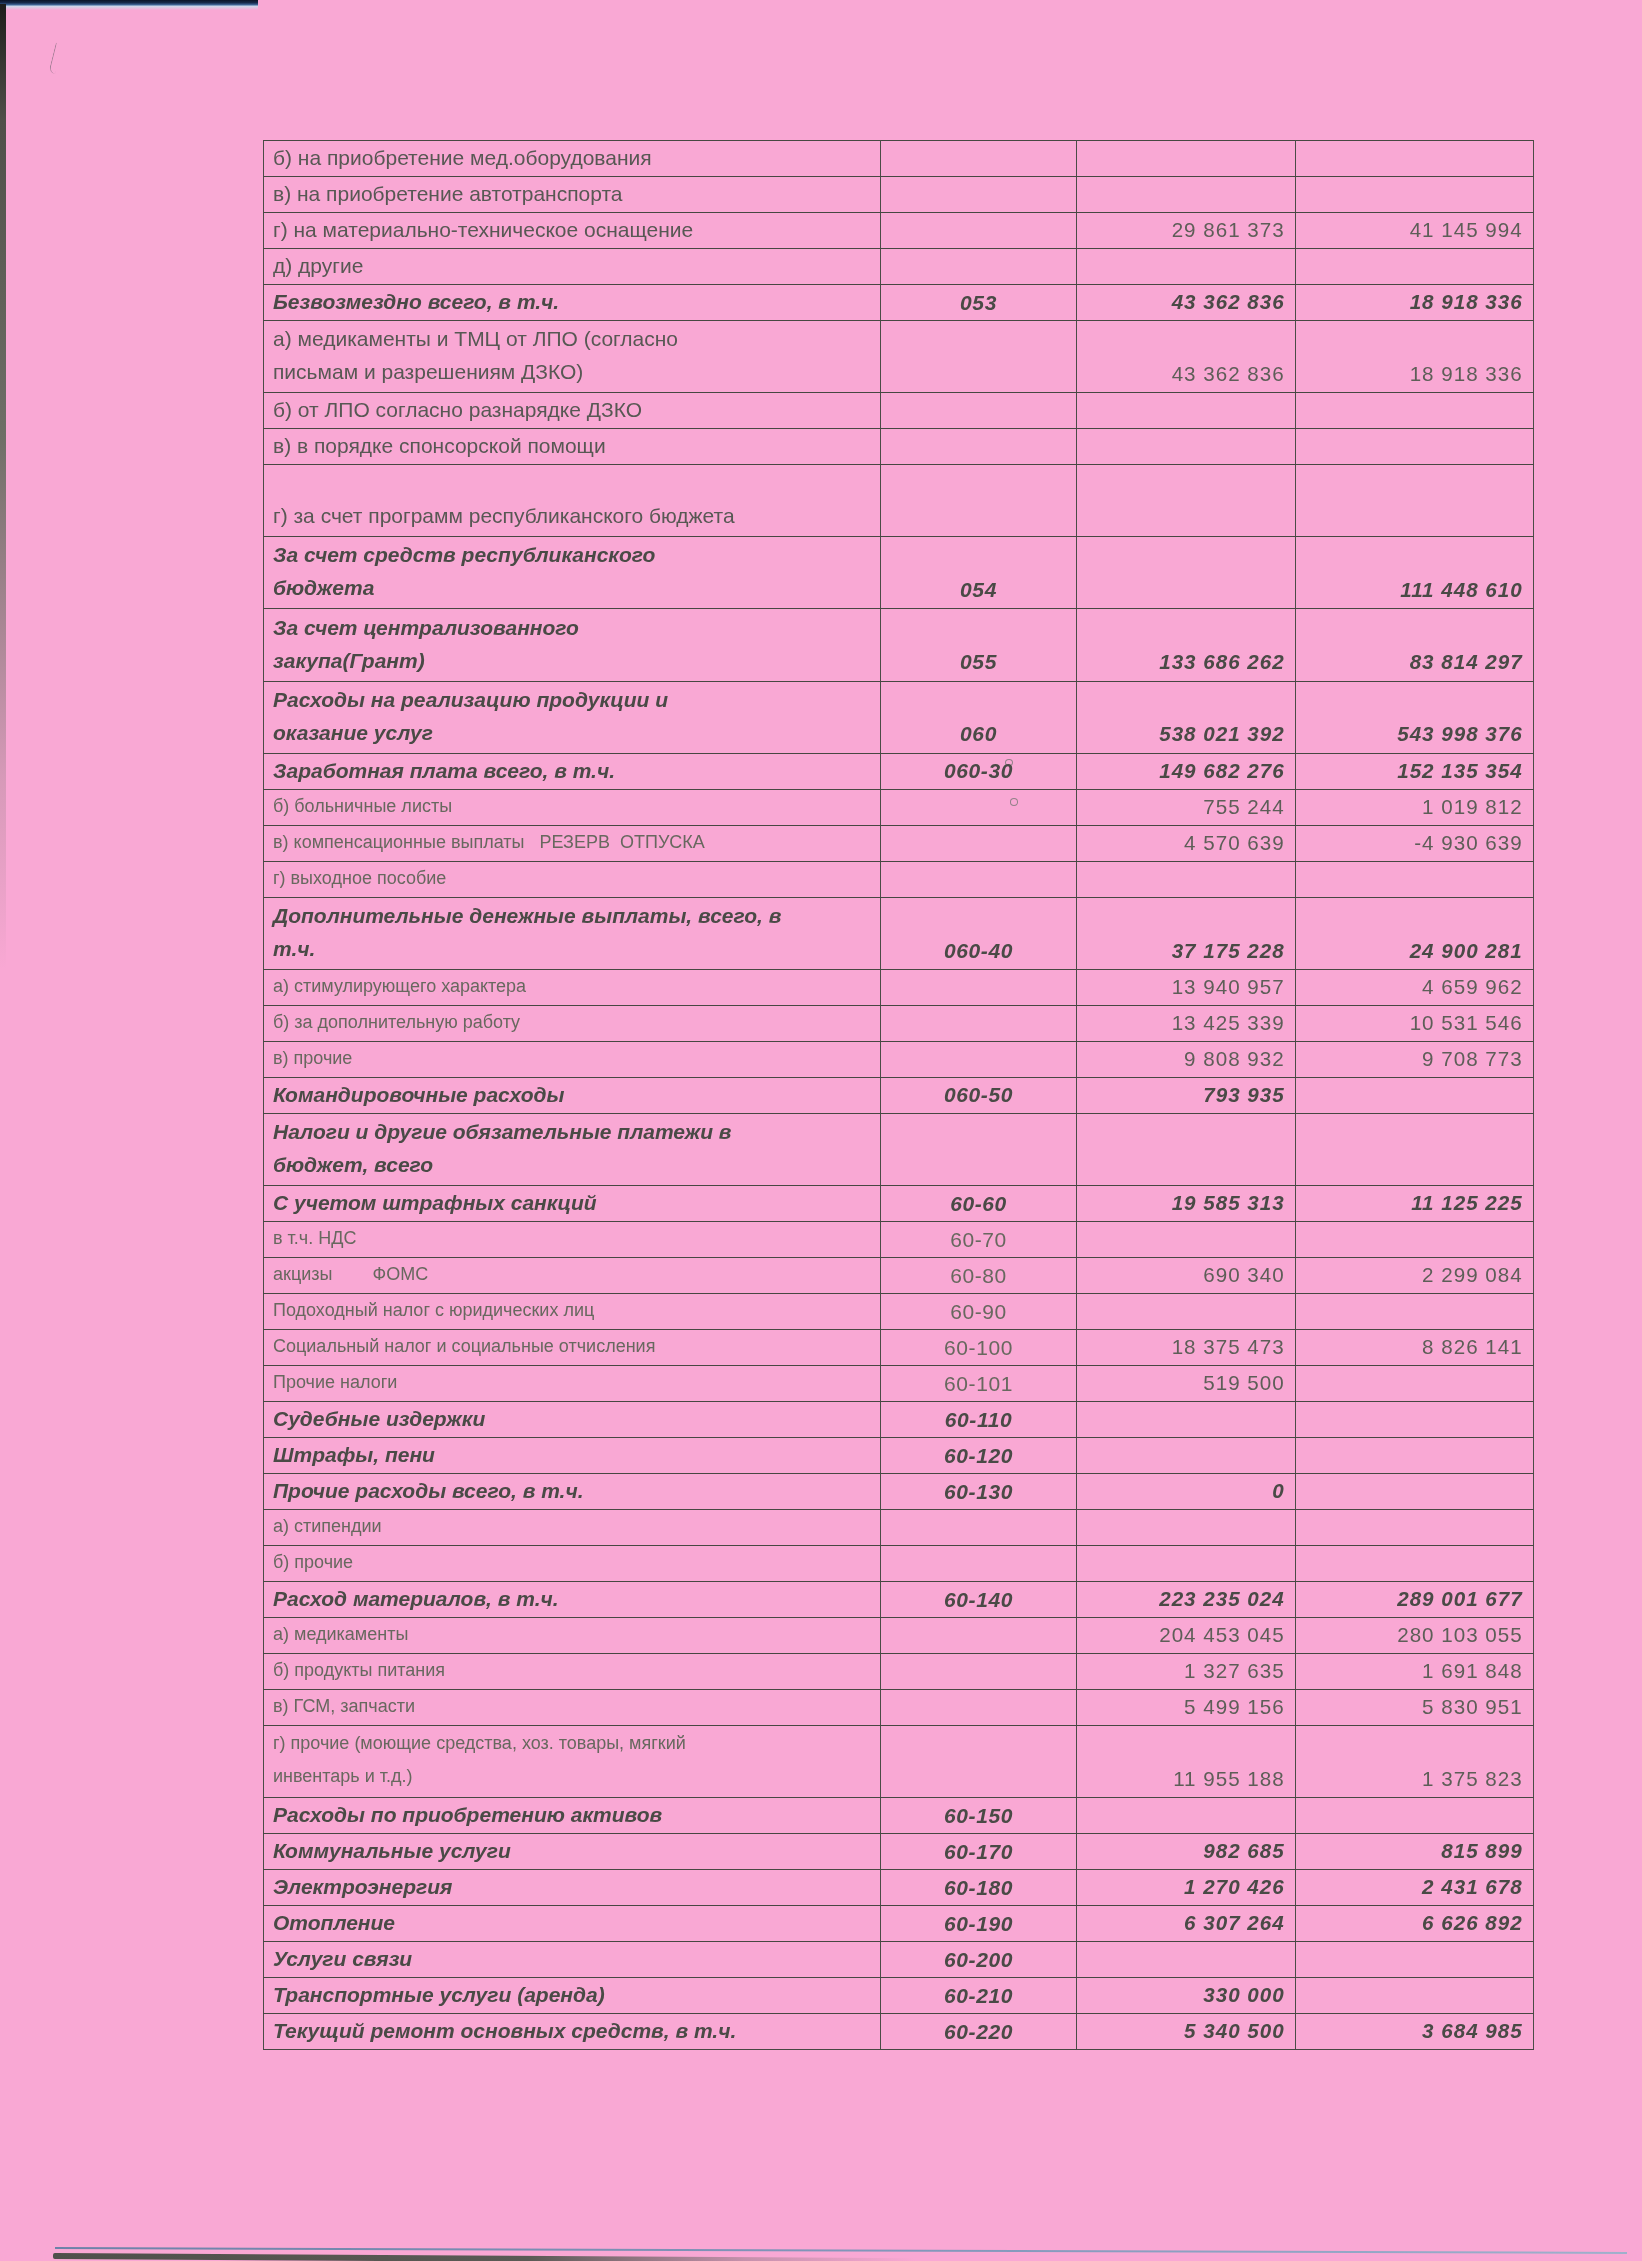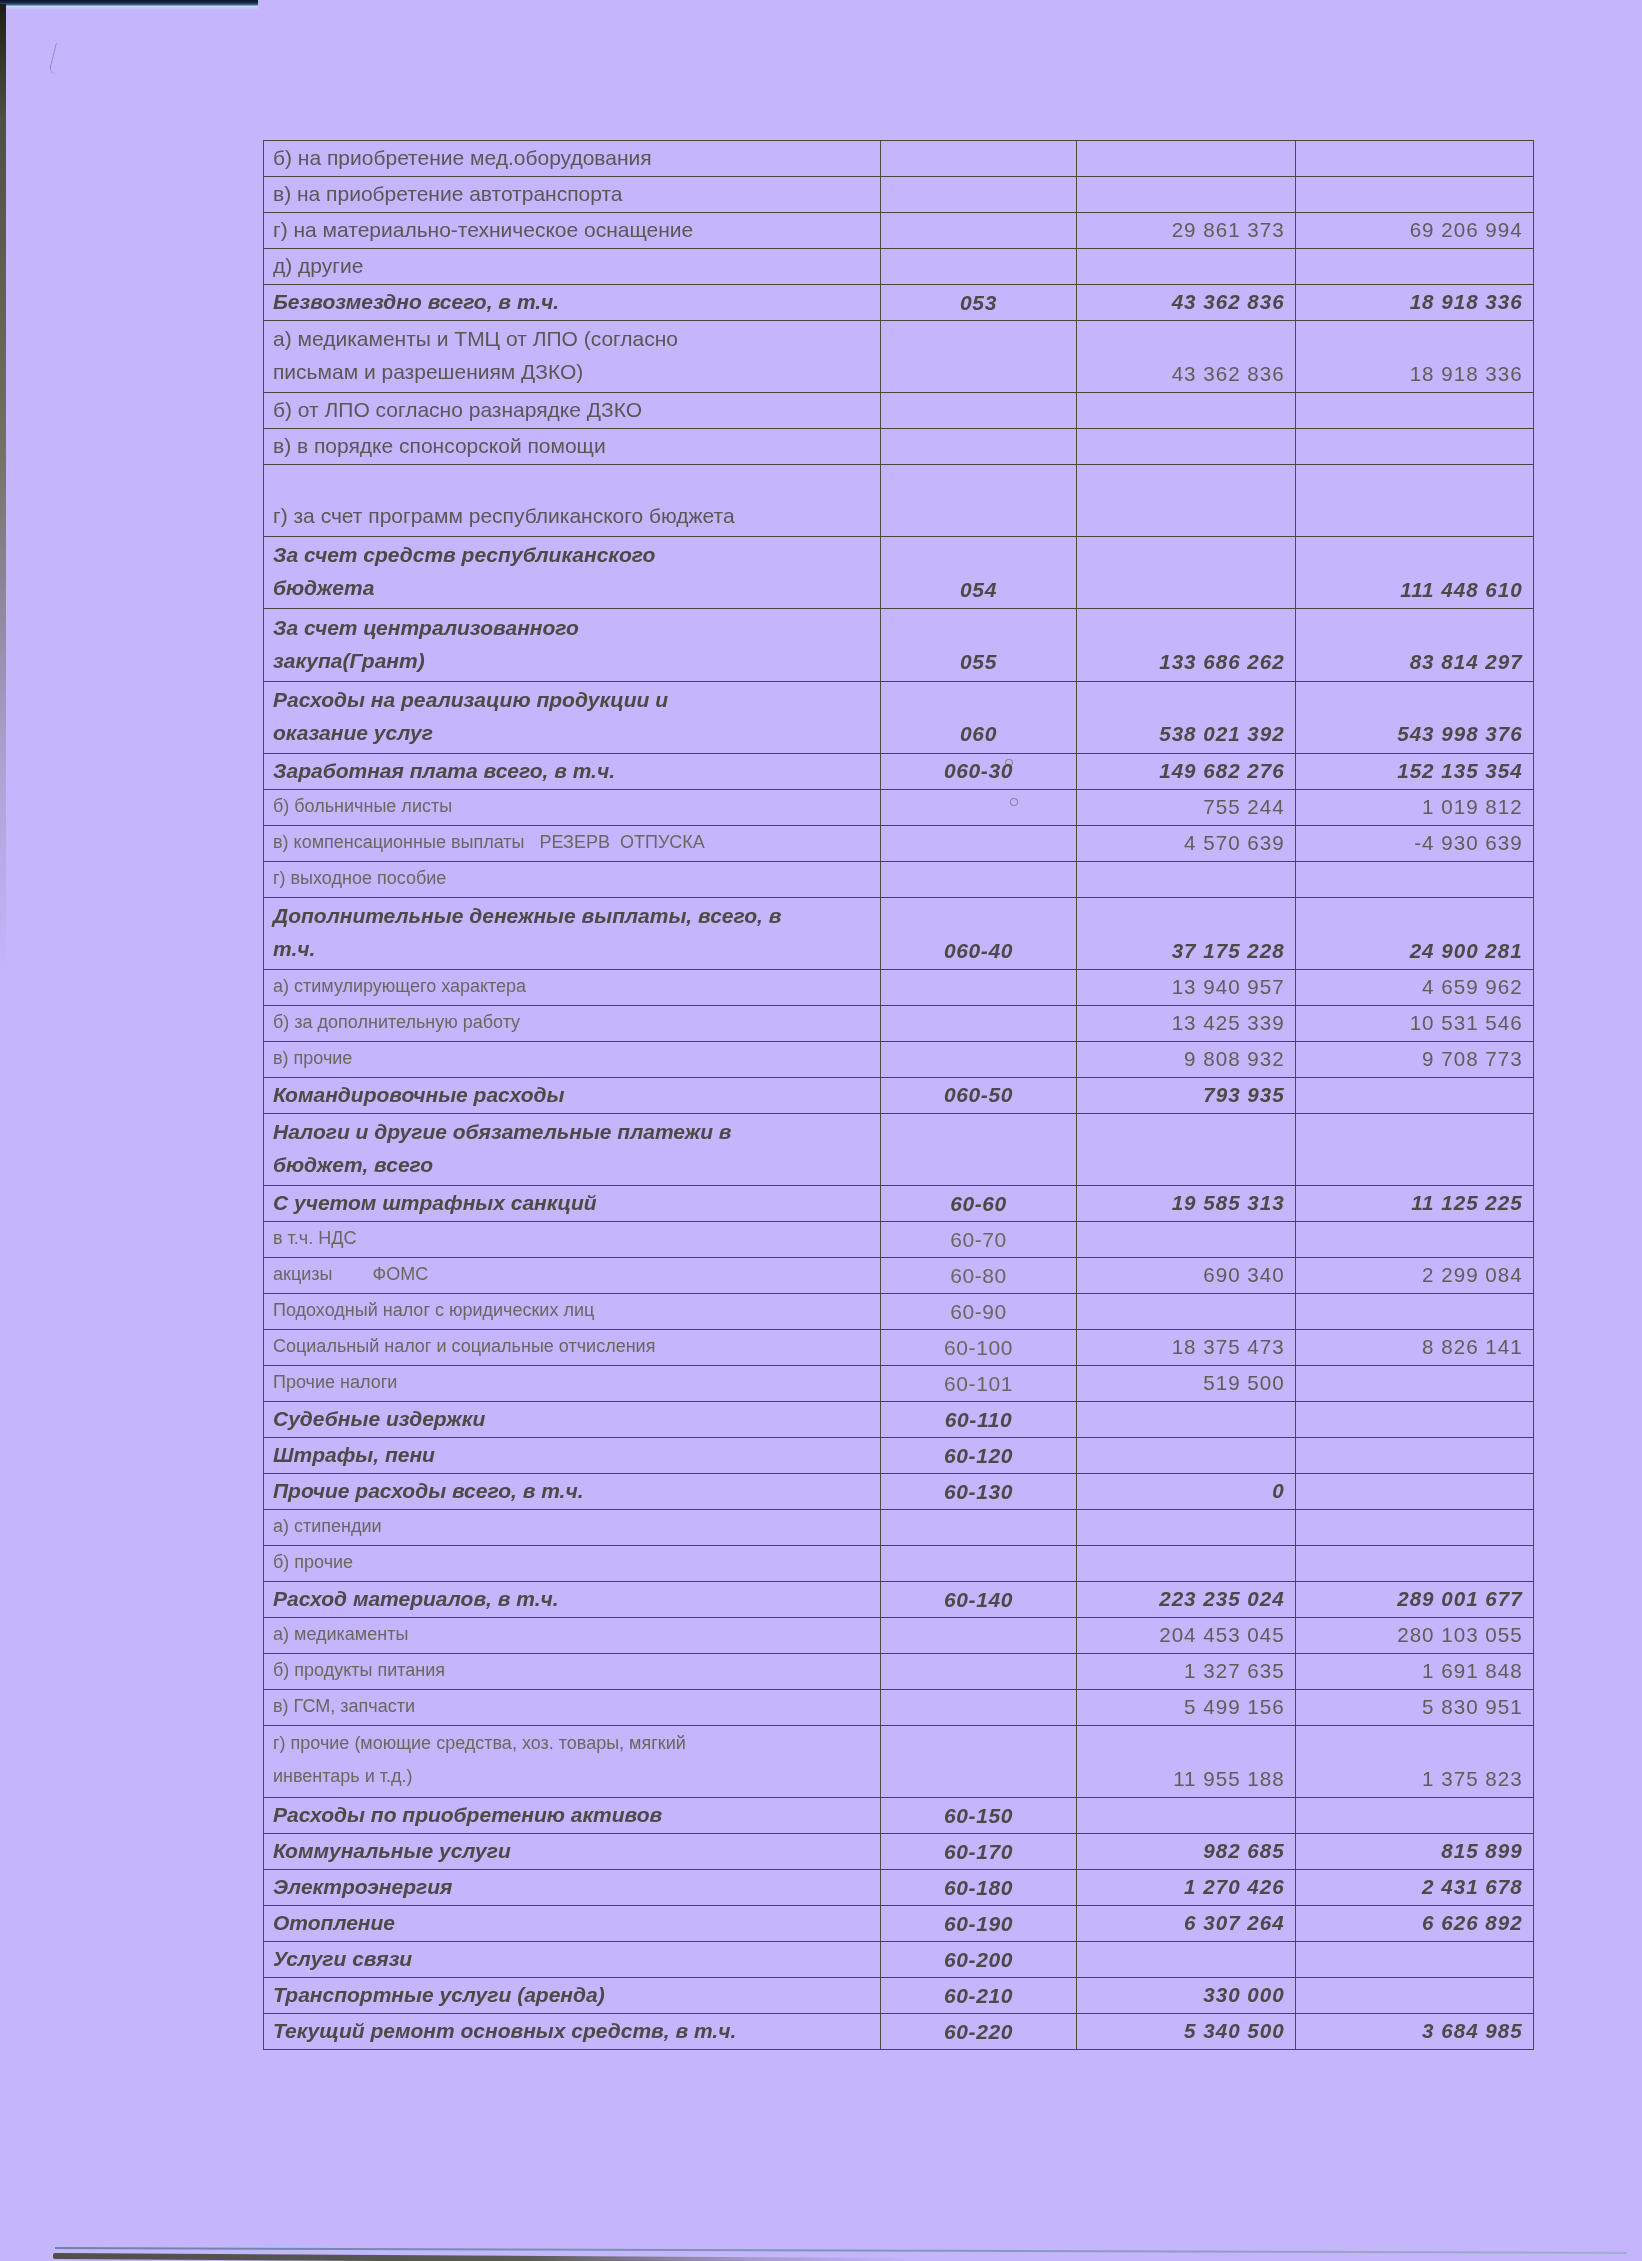--- a/index.html
+++ b/index.html
@@ -8,21 +8,21 @@
     width: 1643px;
     height: 2261px;
     background: #fcfbf7;
     font-family: "Liberation Sans", sans-serif;
     position: relative;
     overflow: hidden;
   }
   #paper {
     position: absolute;
     inset: 0;
-    background: #c4b5fd;
+    background: #f9a8d4;
     padding-left: 46px;
   }
 
   
   .top-navy-bar {
     position: absolute;
     left: 0; top: 0;
     width: 258px; height: 6.4px;
     background: linear-gradient(to bottom, #0b1426 0%, #16294a 45%, #3a5d8c 75%, #aac2dd 100%);
   }
@@ -152,21 +152,21 @@
         <tr class="r h1">
           <td class="lbl">в) на приобретение автотранспорта</td>
           <td class="code"></td>
           <td class="num"></td>
           <td class="num"></td>
         </tr>
         <tr class="r h1">
           <td class="lbl">г) на материально-техническое оснащение</td>
           <td class="code"></td>
           <td class="num">29 861 373</td>
-          <td class="num">69 206 994</td>
+          <td class="num">41 145 994</td>
         </tr>
         <tr class="r h1">
           <td class="lbl">д) другие</td>
           <td class="code"></td>
           <td class="num"></td>
           <td class="num"></td>
         </tr>
         <tr class="b h1">
           <td class="lbl">Безвозмездно всего, в т.ч.</td>
           <td class="code">053</td>

